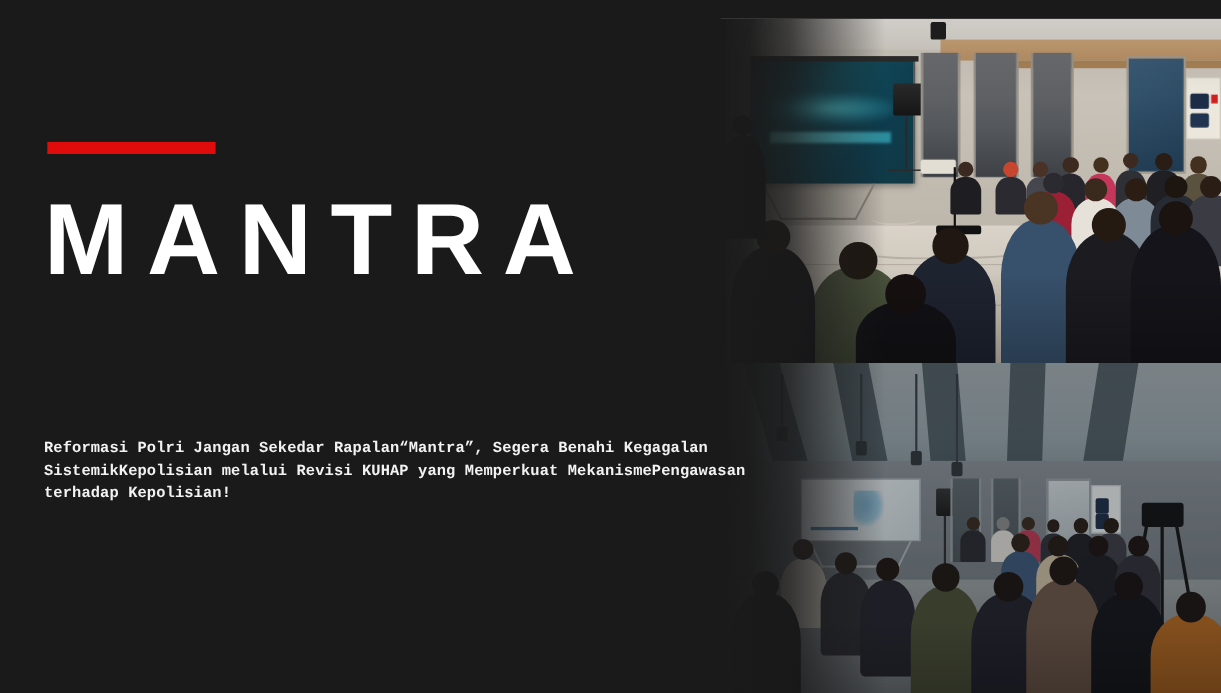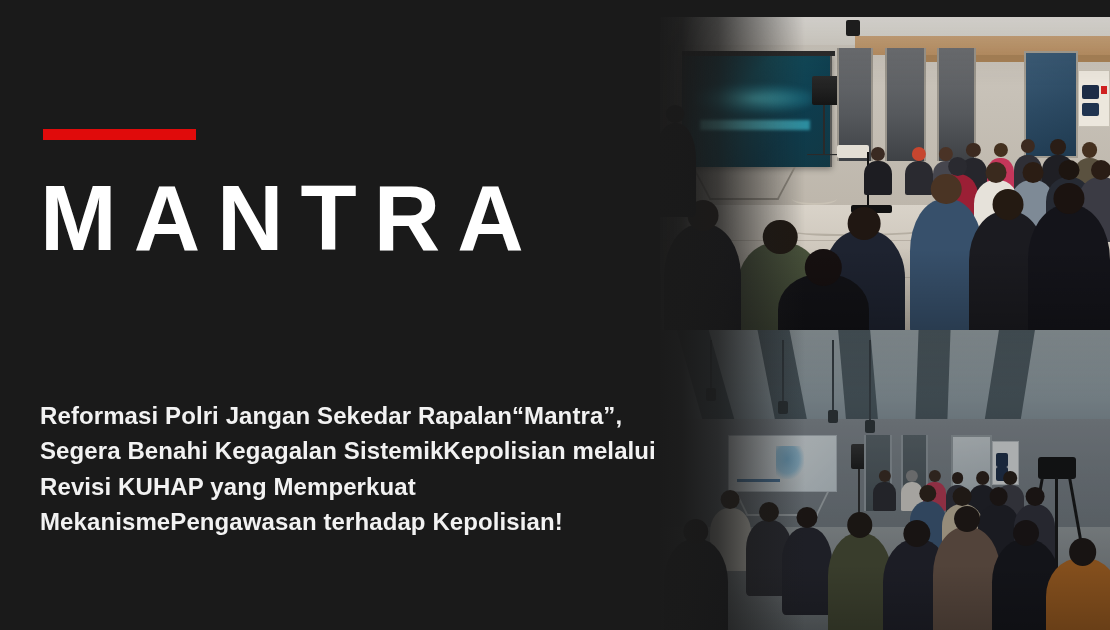--- a/index.html
+++ b/index.html
@@ -311,26 +311,26 @@
     font-size:98px; line-height:.96;
     font-weight:700;
     letter-spacing:13px;
     color:#e00b0b;
     white-space:nowrap;
     font-family:"Liberation Sans","DejaVu Sans",sans-serif;
   }
   .subhead{
     position:absolute; left:40px; top:381px;
     width:645px;
-    font-size:24px;
+    font-size:14px;
     line-height:1.47;
     font-weight:700;
     color:#f2f2f2;
     letter-spacing:.1px;
-    font-family:Liberation Sans, sans-serif;
+    font-family:Liberation Mono, monospace;
   }
 </style>
 </head>
 <body>
 
 <div class="poster">
 
   <div class="photo-column">
 
     <div class="photo photo-top">

